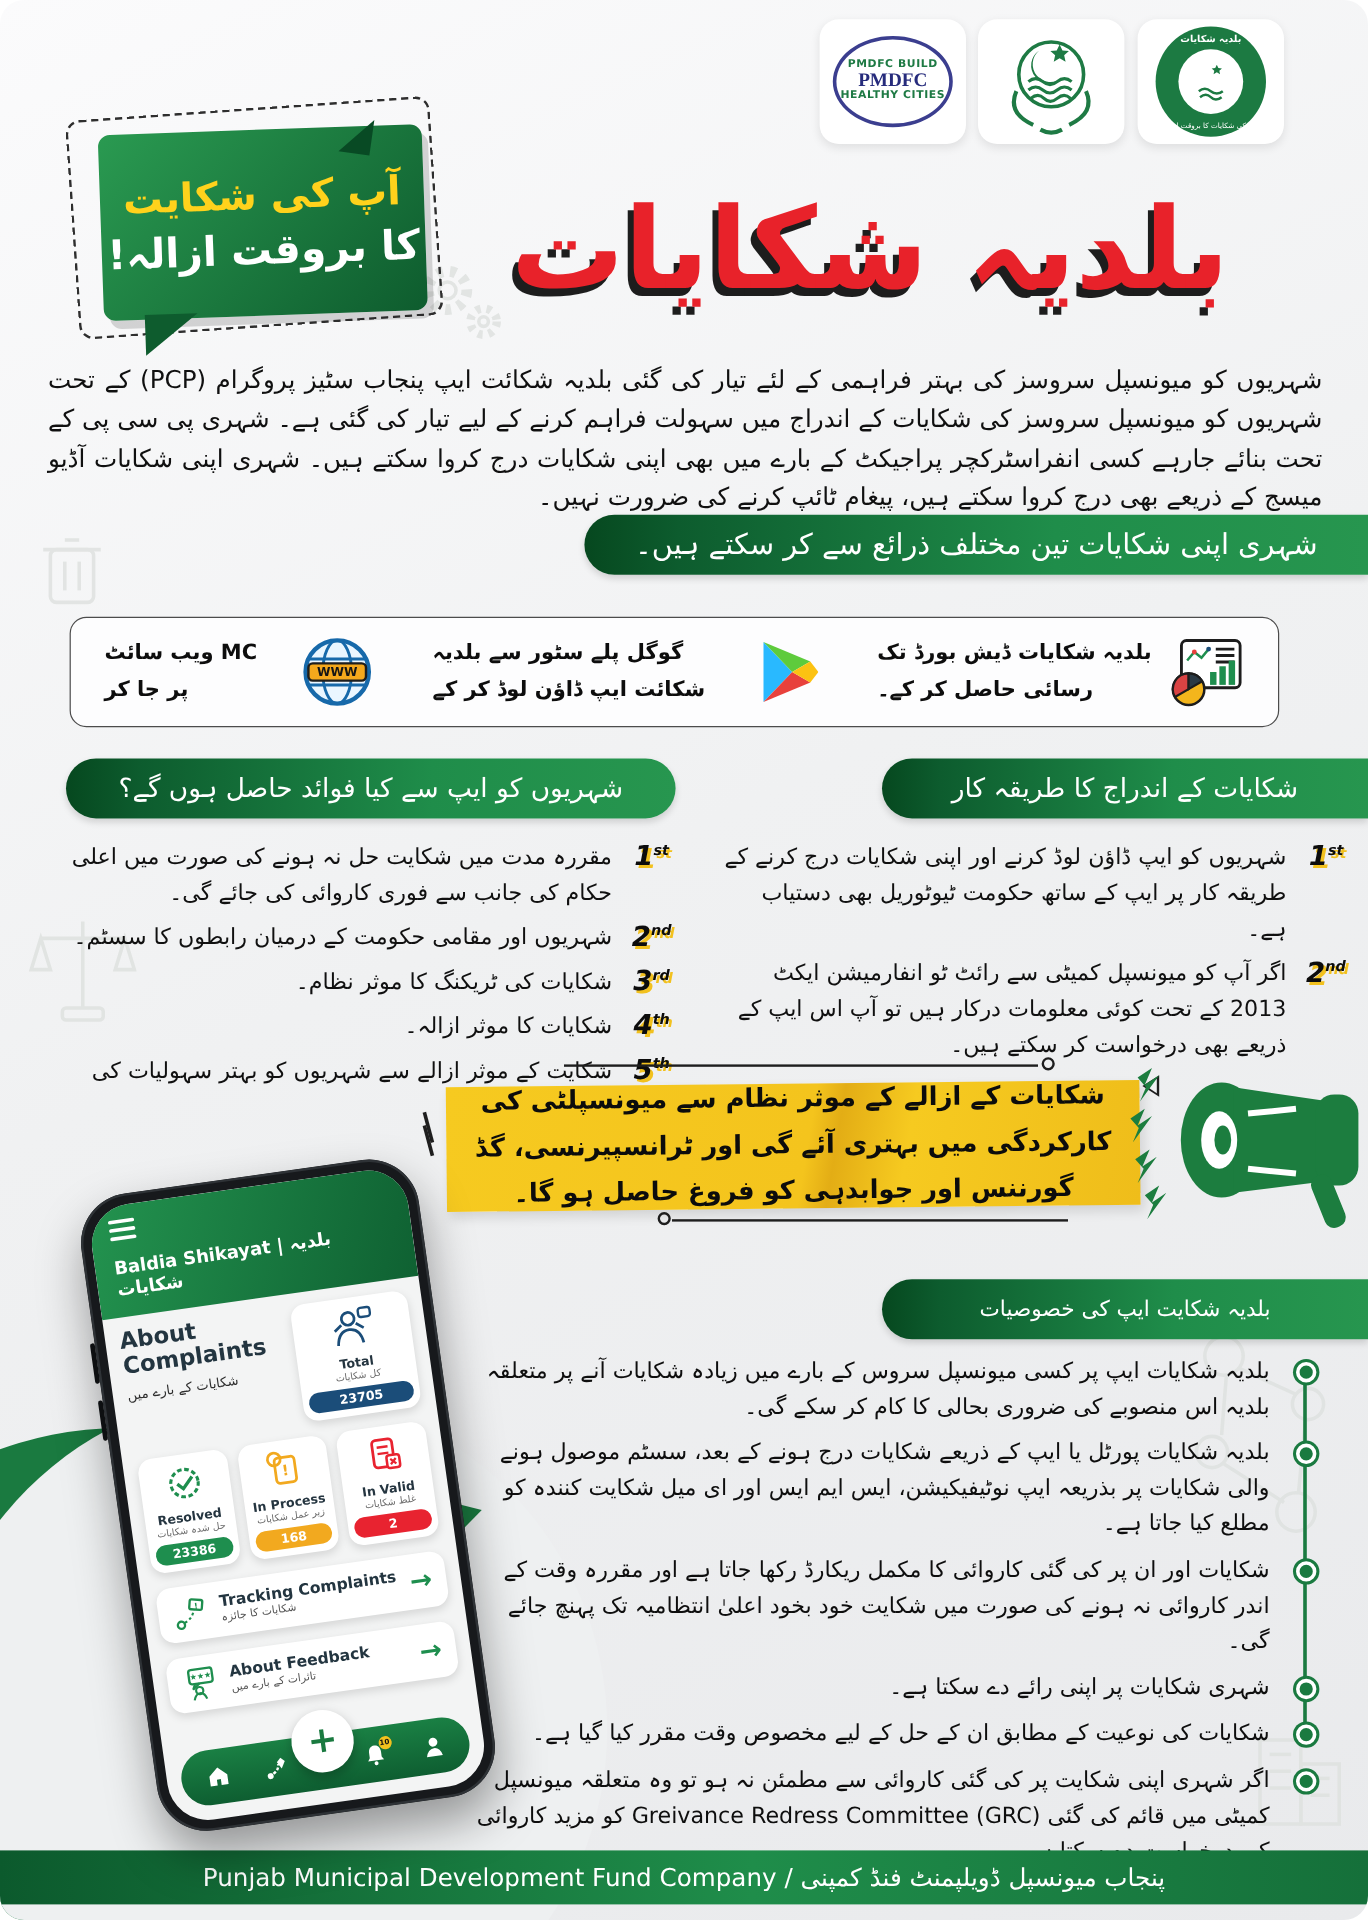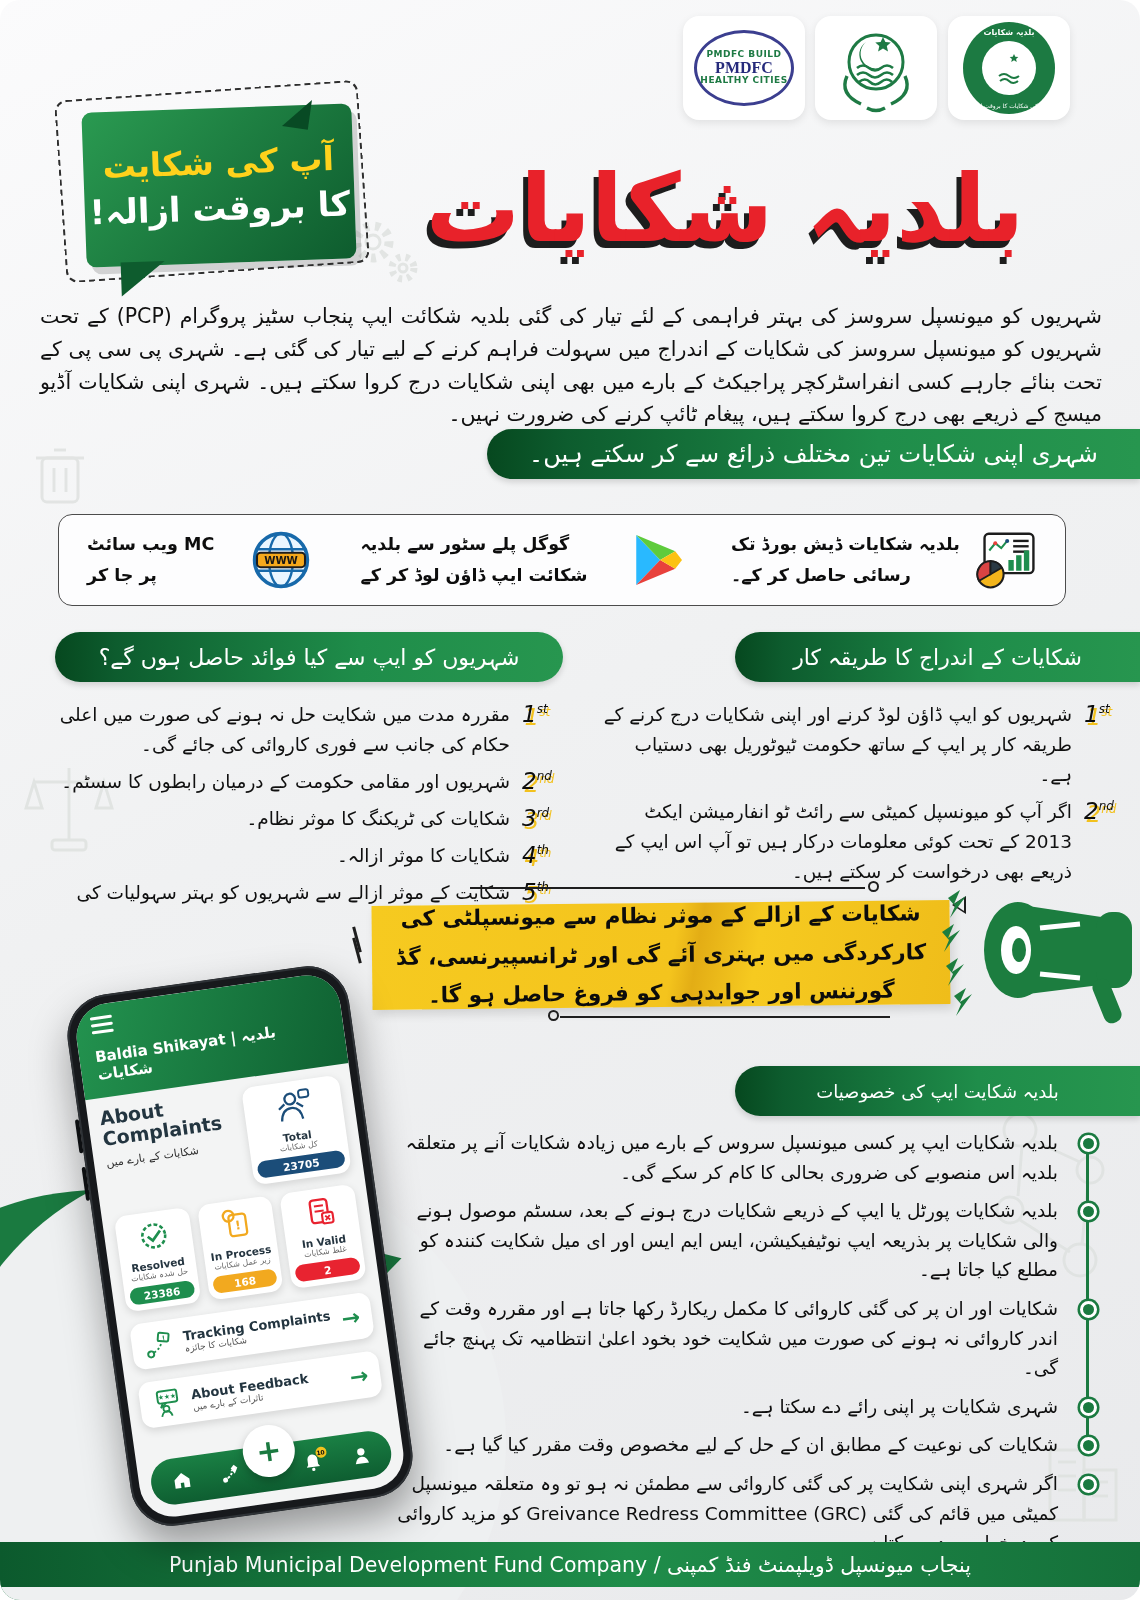--- a/index.html
+++ b/index.html
@@ -58,22 +58,22 @@
   #channels-box{position:absolute;left:58px;top:514px;width:1008px;height:92px;background:#fdfdfe;z-index:2;
     border:1.6px solid #4c4c4c;border-radius:14px;display:flex;direction:rtl;align-items:center;justify-content:space-between;padding:0 28px;}
   .channel{display:flex;direction:rtl;align-items:center;gap:14px;}
   .channel .ch-text{font-size:17.5px;line-height:1.75;text-align:left;color:#0d0d0d;font-weight:600;}
 
   
   .num-list{position:absolute;z-index:2;direction:rtl;}
   #benefits-list{left:42px;top:700px;width:522px;}
   #procedure-list{left:598px;top:700px;width:528px;}
   .num-item{display:flex;gap:12px;align-items:flex-start;margin-bottom:7px;}
-  .ord{min-width:42px;font-size:23px;font-weight:400;font-style:italic;color:#0c0c0c;
-    text-shadow:2.5px 2.5px 0 #f2c11e;direction:ltr;text-align:left;line-height:1.3;}
+  .ord{min-width:42px;font-size:23px;font-weight:700;font-style:italic;color:#0c0c0c;
+    text-shadow:2.5px 2.5px 0 #f2c11e;direction:ltr;text-align:center;line-height:1.3;}
   .ord sup{font-size:12px;}
   .num-text{flex:1;font-size:18.5px;line-height:1.62;color:#101010;text-align:right;}
 
   
   #highlight{position:absolute;left:372px;top:903px;width:578px;height:104px;z-index:2;transform:rotate(-.6deg);
     background:linear-gradient(100deg,#f6ca20 0%,#f4c41d 52%,#e3ad15 56%,#f6ca20 66%,#efbd1a 100%);
     display:flex;align-items:center;justify-content:center;padding:10px 22px;box-shadow:3px 5px 10px rgba(0,0,0,.12);}
   #highlight .h-text{direction:rtl;text-align:center;font-size:21.5px;font-weight:600;line-height:1.8;color:#0c0c0c;}
   .deco-line{position:absolute;border-top:2.5px solid #1e1e1e;z-index:2;}
   .deco-ring{position:absolute;width:11px;height:11px;border:2.5px solid #1e1e1e;border-radius:50%;background:transparent;z-index:2;}

